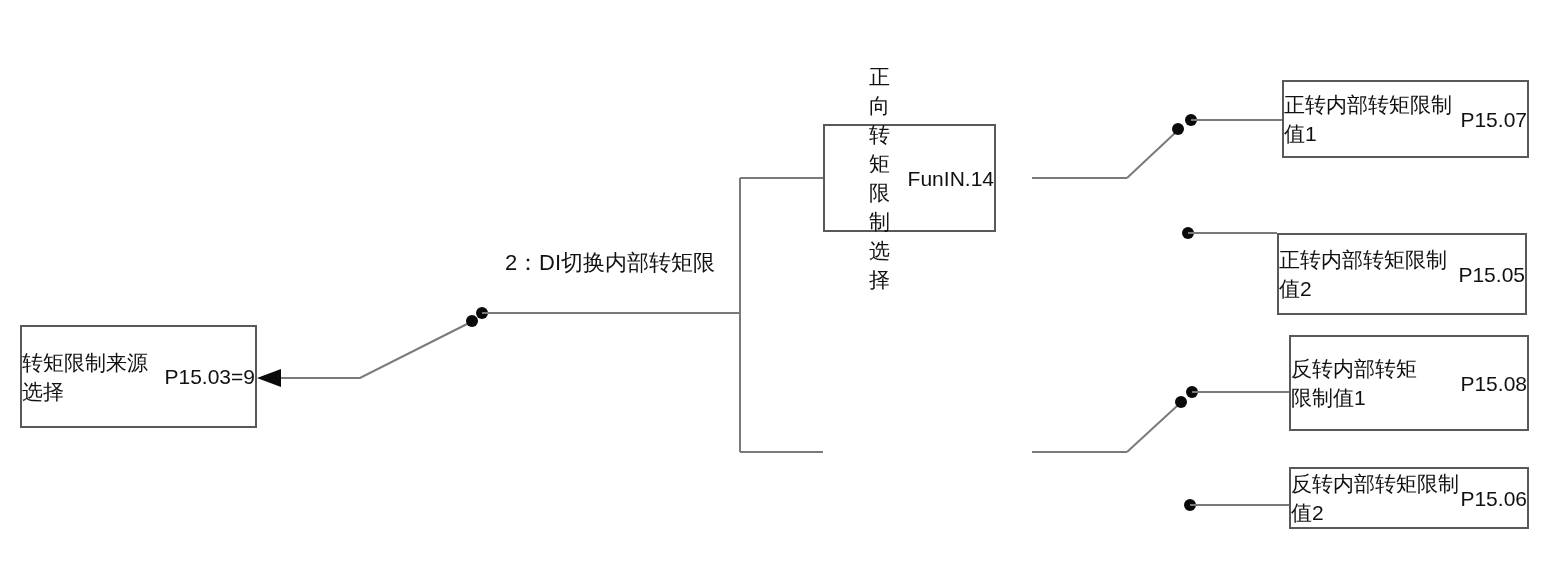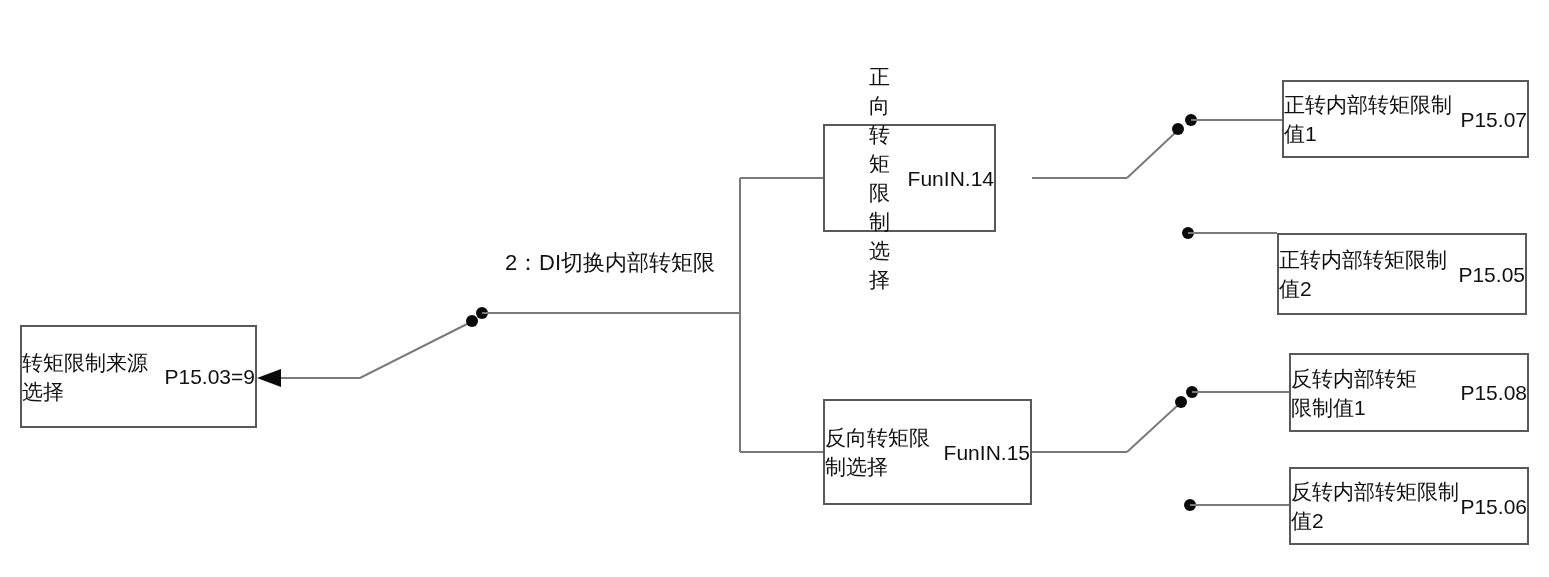--- a/index.html
+++ b/index.html
@@ -29,22 +29,22 @@
     font-size:22px;line-height:30px;
     background:transparent;
   }
   
   #node-source      {left:20px;  top:325px; width:237px; height:103px;}
   #node-mode-label  {left:455px; top:248px; width:310px;}
   #node-fwd-select  {left:823px; top:124px; width:173px; height:108px;padding-left:44px;}
   #node-rev-select  {left:823px; top:399px; width:209px; height:106px;}
   #node-fwd-limit1  {left:1282px;top:80px;  width:247px; height:78px;}
   #node-fwd-limit2  {left:1277px;top:193px; width:250px; height:82px;margin-top:40px;}
-  #node-rev-limit1  {left:1289px;top:353px; width:240px; height:79px;gap:29px;}
-  #node-rev-limit2  {left:1289px;top:467px; width:240px; height:78px;}
+  #node-rev-limit1  {left:1289px;top:335px; width:240px; height:96px;gap:29px;}
+  #node-rev-limit2  {left:1289px;top:467px; width:240px; height:62px;}
 </style>
 </head>
 <body>
 
 <div class="canvas">
 
   <svg class="wires" width="1549" height="577" viewBox="0 0 1549 577" fill="none" stroke="#7a7a7a" stroke-width="2">
 
     <polyline points="473,321 360,378 280,378"></polyline>
     <polygon points="257,378 281,369 281,387" fill="#0a0a0a" stroke="none"></polygon>
@@ -80,24 +80,20 @@
 
   <div class="floating-label" id="node-mode-label">
     <div>2：DI切换内部转矩限</div>
   </div>
 
   <div class="node" id="node-fwd-select">
     <div>正向转矩限制选择</div>
     <div>FunIN.14</div>
   </div>
 
-  <div class="node" id="node-rev-select">
-    <div>反向转矩限制选择</div>
-    <div>FunIN.15</div>
-  </div>
 
   <div class="node" id="node-fwd-limit1">
     <div>正转内部转矩限制值1</div>
     <div>P15.07</div>
   </div>
 
   <div class="node" id="node-fwd-limit2">
     <div>正转内部转矩限制值2</div>
     <div>P15.05</div>
   </div>

